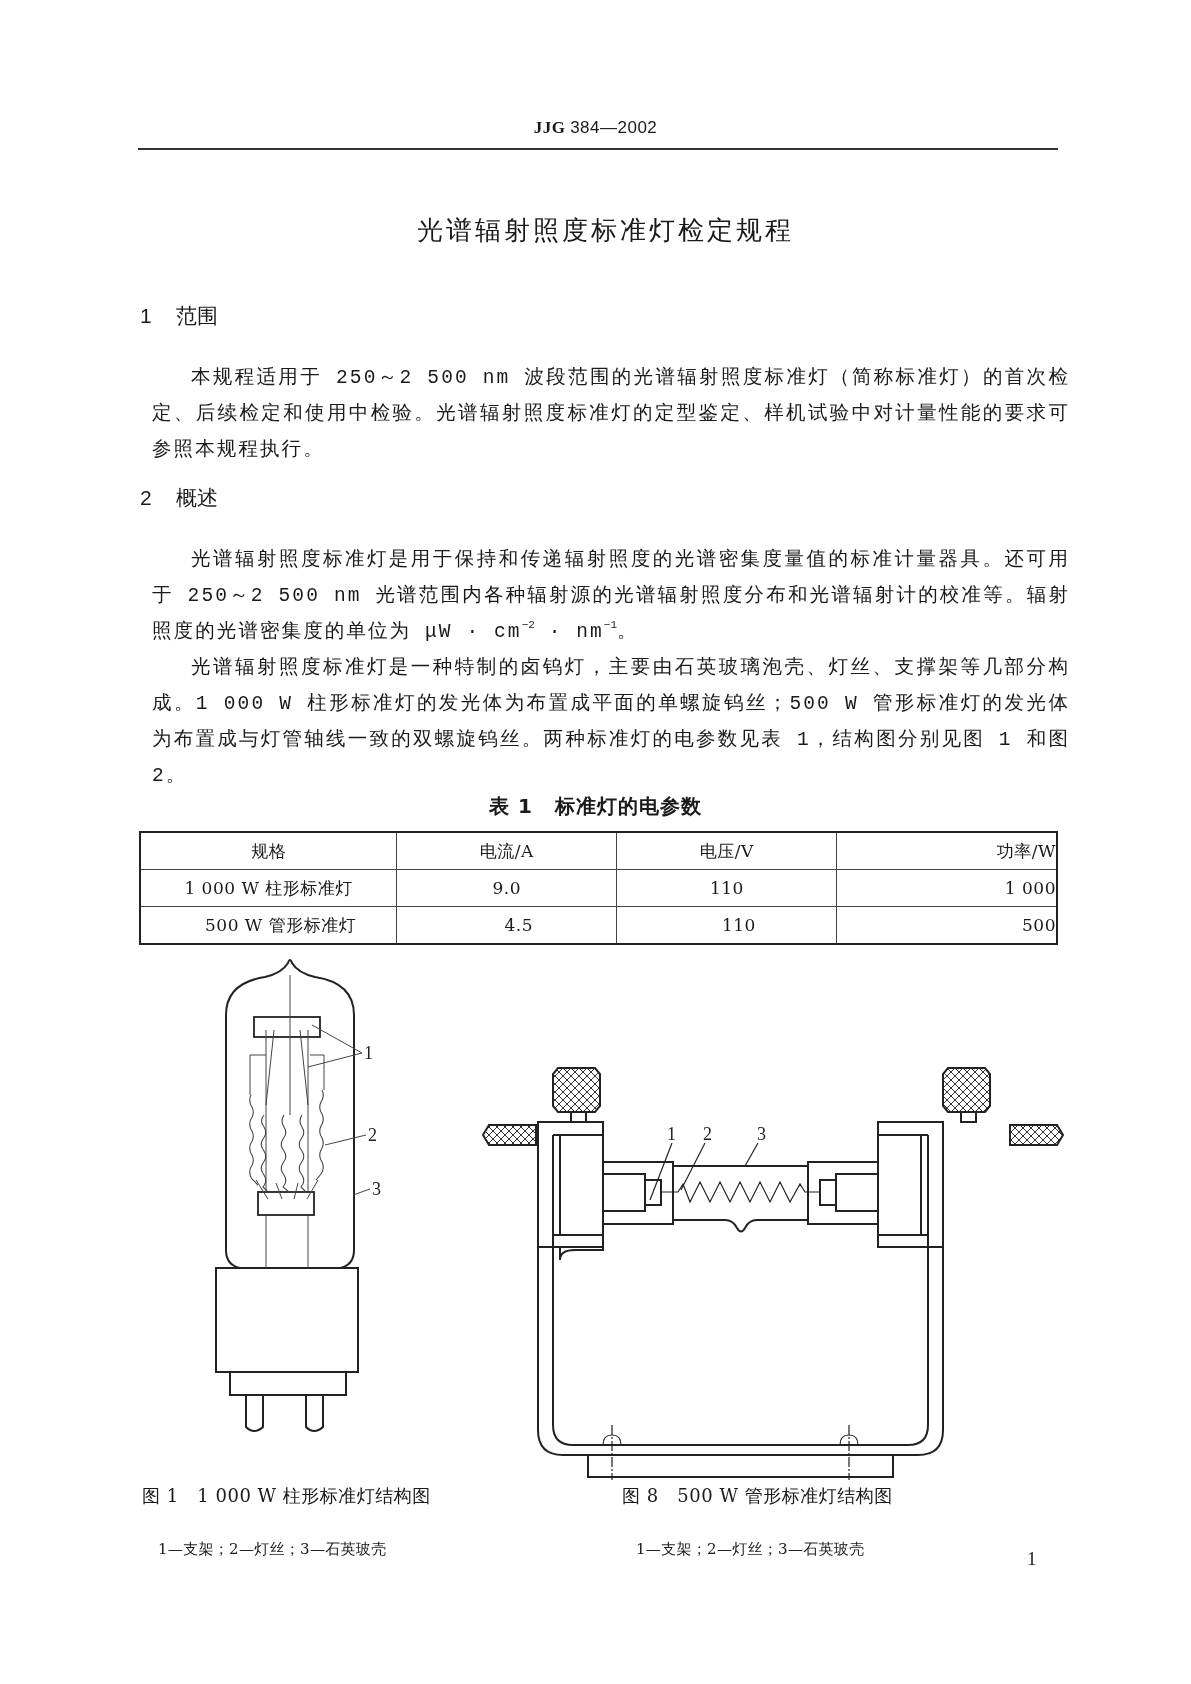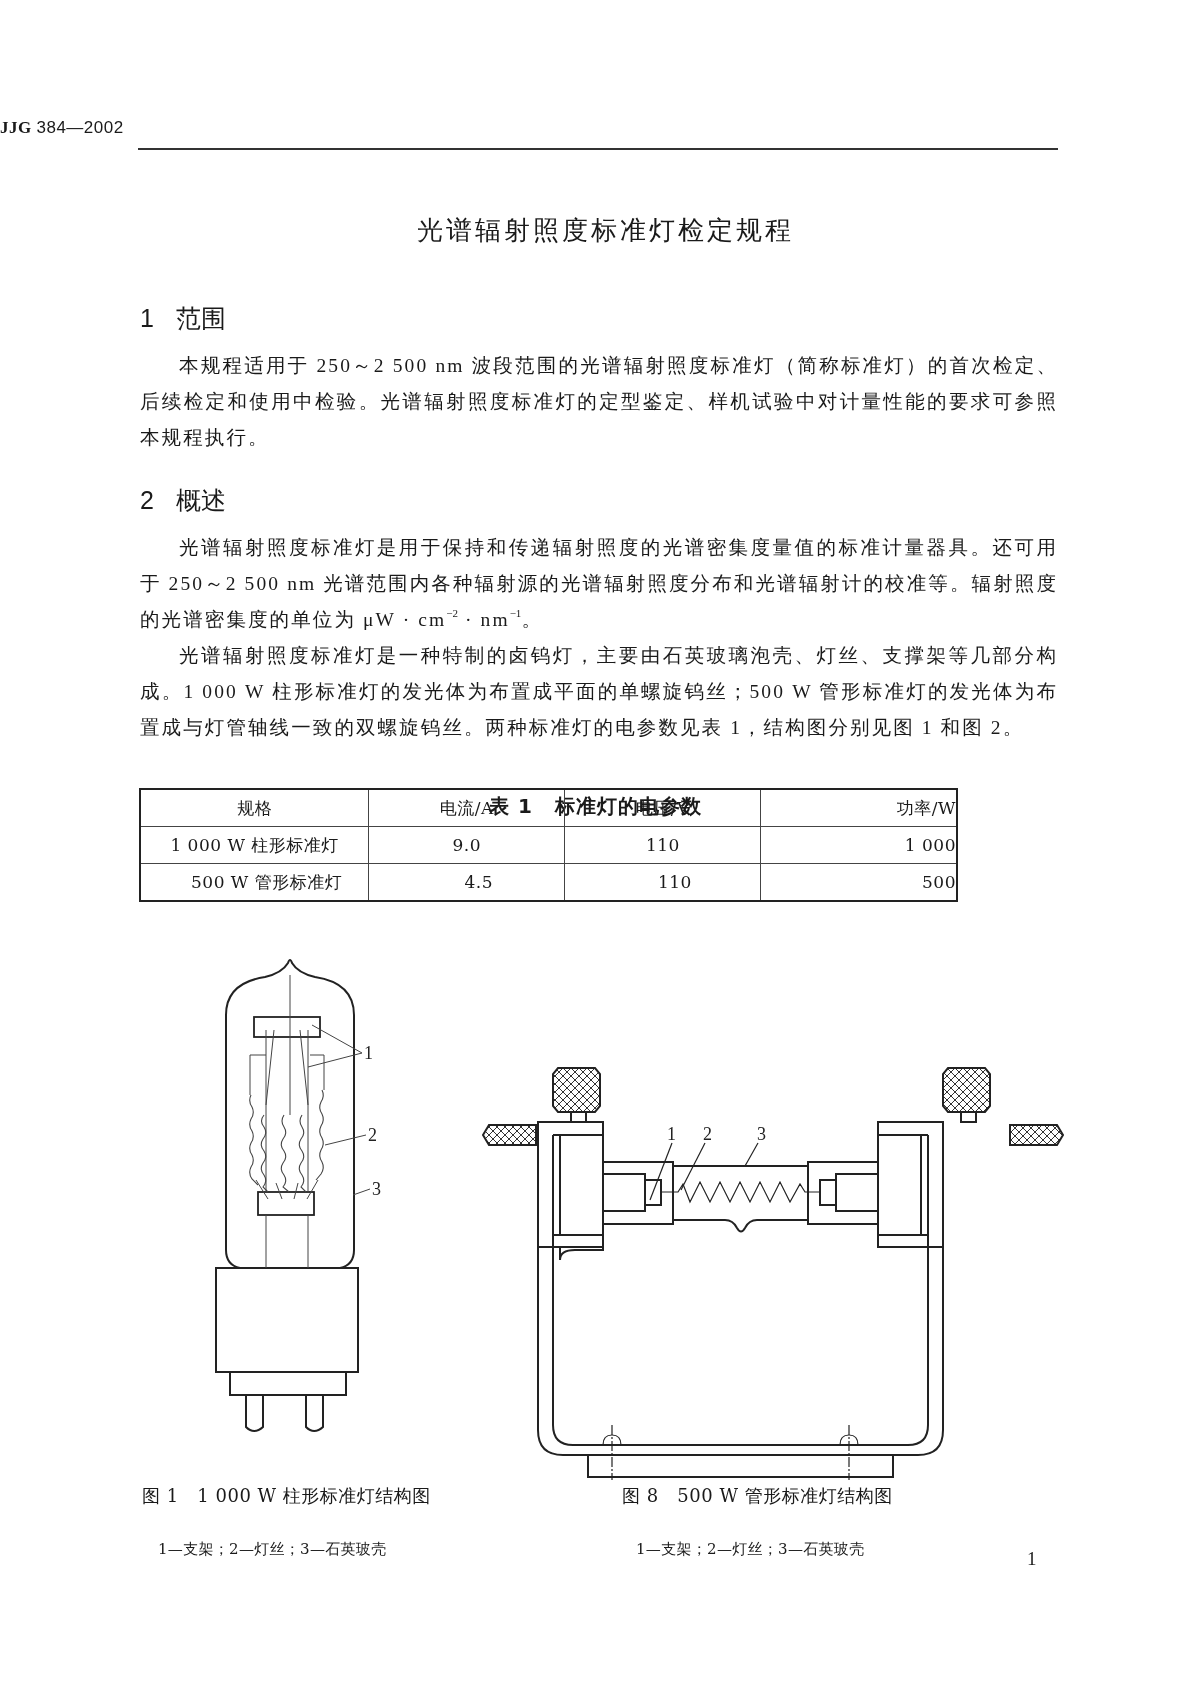--- a/index.html
+++ b/index.html
@@ -1,28 +1,28 @@
 <!DOCTYPE html>
 <html><head>
 <meta charset="utf-8">
 <style>
   html, body { margin: 0; padding: 0; background: #ffffff; }
   body { width: 1191px; height: 1684px; position: relative; overflow: hidden; color: #1a1a1a; }
-  .running-head { position: absolute; top: 118px; left: 0; width: 1191px; text-align: left; font-size: 17px; letter-spacing: 0.5px; }
+  .running-head { position: absolute; top: 118px; left: 0; width: 1191px; text-align: center; font-size: 17px; letter-spacing: 0.5px; }
   .running-head .bold { font-family: "Liberation Serif", serif; font-weight: bold; }
   .running-head .num { font-family: "Liberation Sans", sans-serif; }
   .head-rule { position: absolute; top: 148px; left: 138px; width: 920px; height: 0; border-top: 2px solid #333; }
   .doc-title { position: absolute; top: 203px; left: 0; width: 1191px; text-align: center; font-size: 26px; letter-spacing: 3px; font-family: "DejaVu Sans", sans-serif; font-weight: normal; }
-  .section-head { position: absolute; left: 140px; font-size: 25px; font-family: "DejaVu Sans", sans-serif; }
+  .section-head { position: absolute; left: 140px; font-size: 21px; font-family: "DejaVu Sans", sans-serif; }
   .section-head .num { display: inline-block; width: 36px; font-family: "Liberation Sans", sans-serif; }
-  .para { position: absolute; left: 140px; width: 918px; font-family: Liberation Serif, serif; font-size: 19.5px; line-height: 36px; letter-spacing: 2.1px; text-align: justify; text-indent: 2em; margin: 0; }
+  .para { position: absolute; left: 140px; width: 918px; font-family: Liberation Mono, monospace; font-size: 19.5px; line-height: 36px; letter-spacing: 2.1px; text-align: justify; text-indent: 2em; margin: 12px; }
   .para sup { font-size: 11px; line-height: 0; vertical-align: 9px; letter-spacing: 0; }
   .table-caption { position: absolute; top: 793px; left: 0; width: 1191px; text-align: center; font-size: 20px; font-family: "DejaVu Sans", sans-serif; font-weight: bold; letter-spacing: 1px; }
   .table-caption .gap { display: inline-block; width: 22px; }
-  table.params { position: absolute; top: 788px; left: 139px; width: 819px; border-collapse: collapse; font-family: "DejaVu Serif", "Liberation Serif", serif; font-size: 17px; }
+  table.params { position: absolute; top: 831px; left: 139px; width: 919px; border-collapse: collapse; font-family: "DejaVu Serif", "Liberation Serif", serif; font-size: 17px; }
   table.params th, table.params td { border: 1px solid #444; height: 36px; text-align: center; font-weight: normal; padding: 0; letter-spacing: 0.5px; }
   table.params tr:first-child th { border-top: 2px solid #222; }
   table.params tr:last-child td { border-bottom: 2px solid #222; padding-left: 24px; }
   table.params th:first-child, table.params td:first-child { border-left: 2px solid #222; }
   table.params th:last-child, table.params td:last-child { border-right: 2px solid #222; text-align: right; }
   .fig { position: absolute; }
   .fig-caption { position: absolute; font-family: "DejaVu Serif", "Liberation Serif", serif; font-size: 18px; letter-spacing: 0.5px; white-space: nowrap; }
   .fig-legend { position: absolute; font-family: "DejaVu Serif", "Liberation Serif", serif; font-size: 15px; letter-spacing: 0.3px; white-space: nowrap; margin-top: 22px; }
   .page-num { position: absolute; top: 1548px; left: 1027px; font-family: "Liberation Serif", serif; font-size: 19px; }
   svg text { font-family: "Liberation Serif", serif; }

